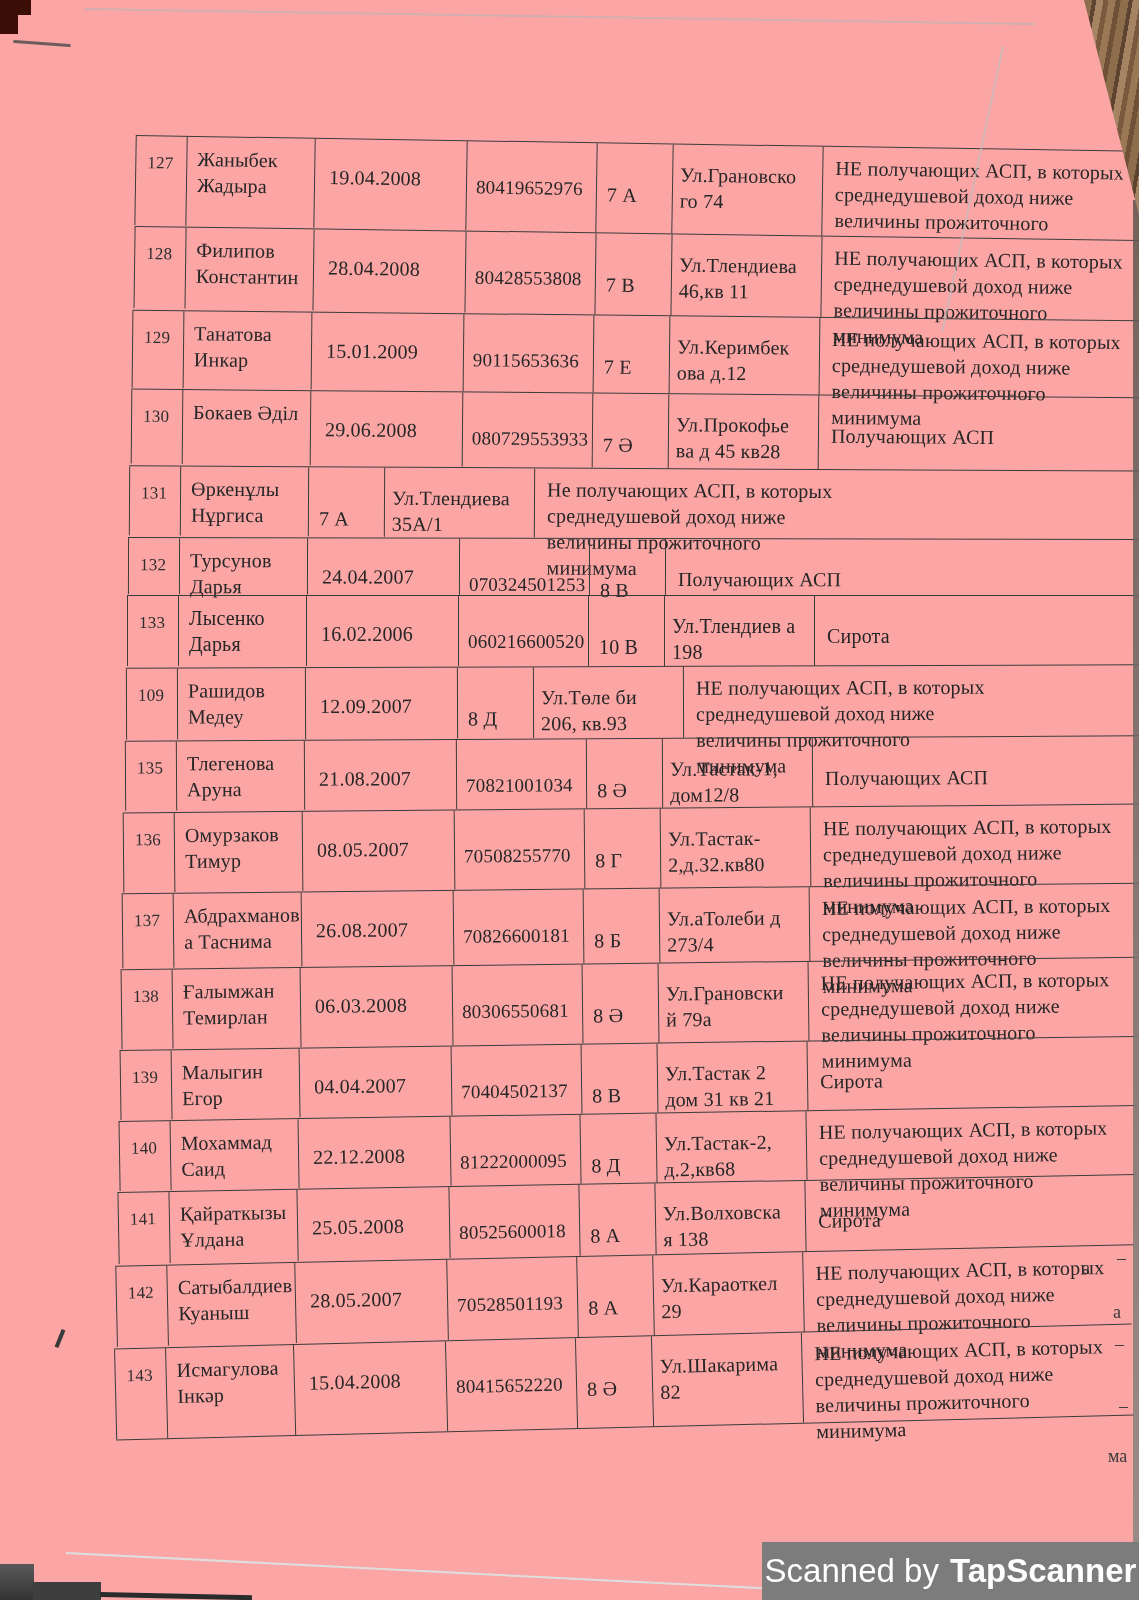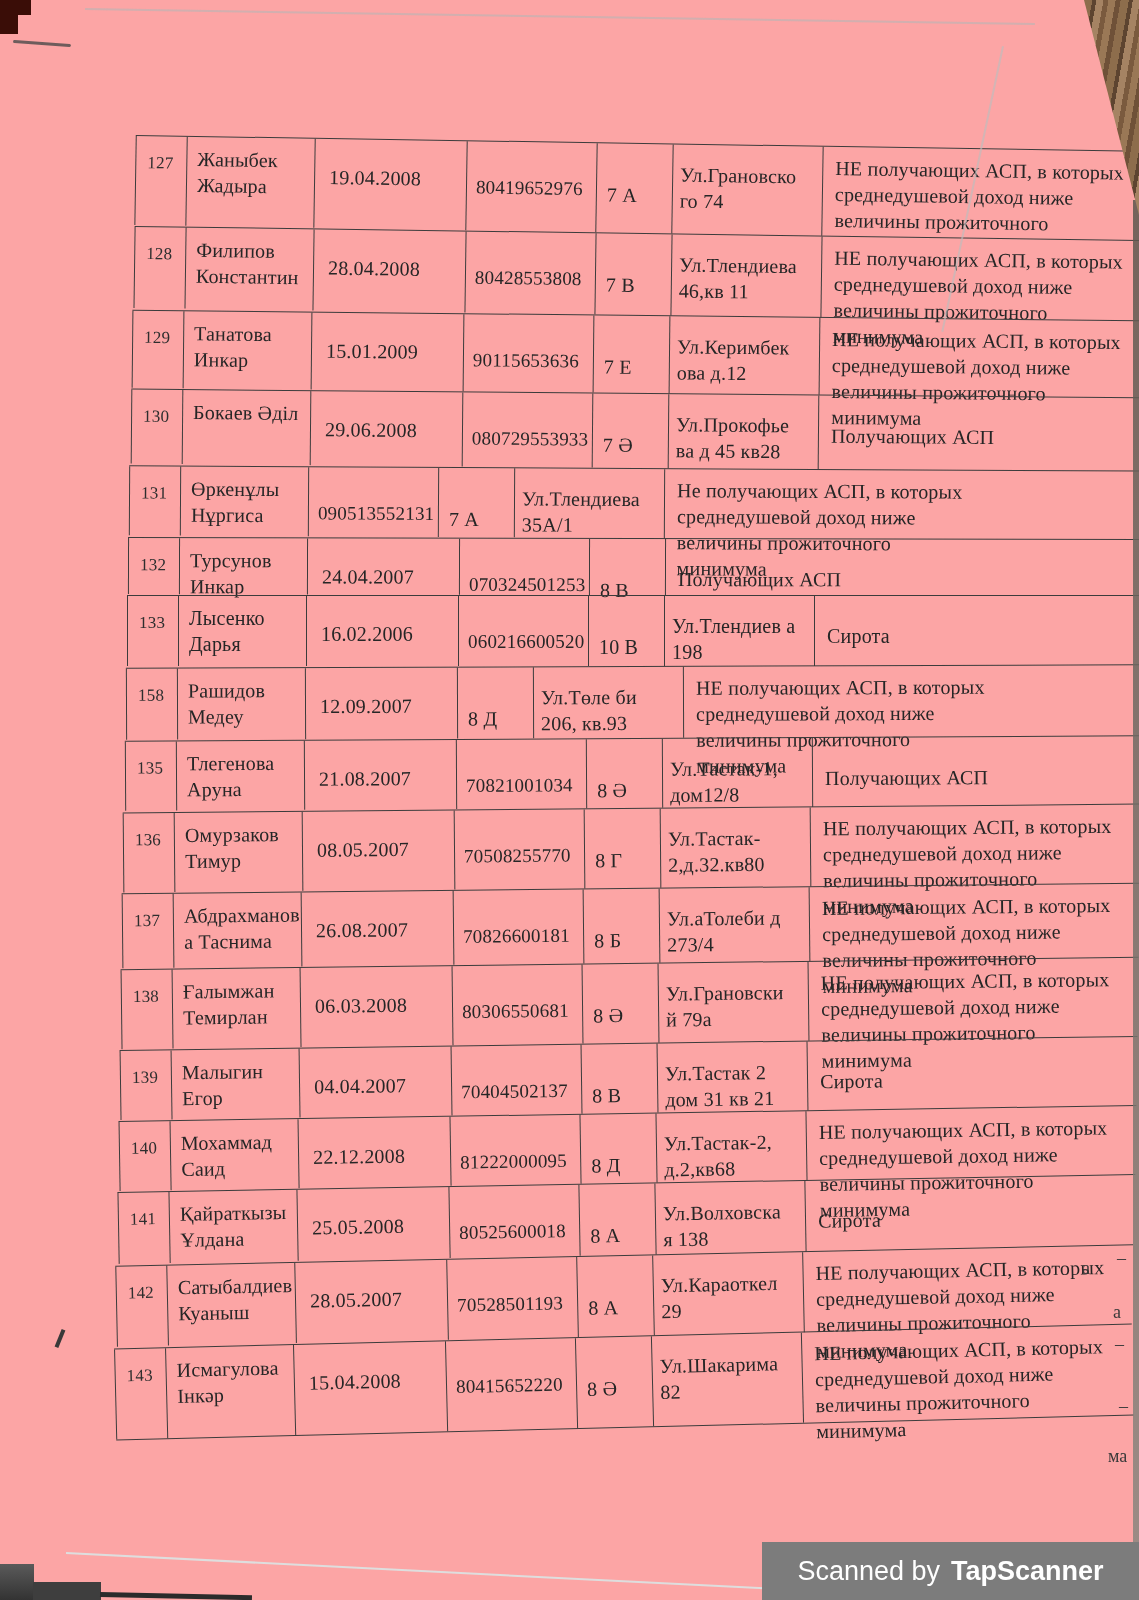--- a/index.html
+++ b/index.html
@@ -48,21 +48,21 @@
   .c-date{width:152px;border-right:1.5px solid #3c3c3c;padding:25px 0 0 14px;}
   .c-id{width:130px;border-right:1.5px solid #3c3c3c;padding:33px 0 0 9px;font-size:19px;}
   .c-class{width:76px;border-right:1.5px solid #3c3c3c;padding:38px 0 0 10px;}
   .c-addr{width:150px;border-right:1.5px solid #3c3c3c;padding:17px 14px 0 7px;}
   .c-status{width:330px;padding:8px 26px 0 12px;}
   .c-status.short{padding-top:27px;}
   .c-status.clip-tr{clip-path:polygon(0 0,292px 0,318px 100%,0 100%);}
   
   .tap-bar{position:absolute;left:762px;top:1542px;width:377px;height:58px;background:#7c7c7c;
     display:flex;align-items:center;justify-content:center;z-index:10;
-    font-family:"Liberation Sans","DejaVu Sans",sans-serif;color:#ffffff;font-size:27px;}
+    font-family:"Liberation Sans","DejaVu Sans",sans-serif;color:#ffffff;font-size:33px;}
   .tap-bar .prefix{font-weight:400;margin-right:11px;}
   .tap-bar .brand{font-weight:700;}
 </style>
 </head>
 <body>
 
 <div class="scan">
 
   <div class="top-edge"></div>
   <div class="crease"></div>
@@ -105,44 +105,43 @@
         <div class="cell c-name">Бокаев Әділ</div>
         <div class="cell c-date">29.06.2008</div>
         <div class="cell c-id">080729553933</div>
         <div class="cell c-class">7 Ә</div>
         <div class="cell c-addr">Ул.Прокофье ва д 45 кв28</div>
         <div class="cell c-status short">Получающих АСП</div>
       </div>
       <div class="row" style="height: 70px; transform: translateX(2px) rotate(0.3deg);">
         <div class="cell c-num">131</div>
         <div class="cell c-name">Өркенұлы Нұргиса</div>
-        <div class="cell c-id">090513552131</div>
         <div class="cell c-class">7 А</div>
         <div class="cell c-addr">Ул.Тлендиева 35А/1</div>
         <div class="cell c-status">Не получающих АСП, в которых среднедушевой доход ниже величины прожиточного минимума</div>
       </div>
       <div class="row" style="height: 57px; transform: translateX(1px) rotate(0.1deg);">
         <div class="cell c-num">132</div>
-        <div class="cell c-name">Турсунов Инкар</div>
+        <div class="cell c-name">Турсунов Дарья</div>
         <div class="cell c-date">24.04.2007</div>
         <div class="cell c-id">070324501253</div>
         <div class="cell c-class">8 В</div>
         <div class="cell c-status short">Получающих АСП</div>
       </div>
       <div class="row" style="height: 71px; transform: translateX(0px) rotate(0deg);">
         <div class="cell c-num">133</div>
         <div class="cell c-name">Лысенко Дарья</div>
         <div class="cell c-date">16.02.2006</div>
         <div class="cell c-id">060216600520</div>
         <div class="cell c-class">10 В</div>
         <div class="cell c-addr">Ул.Тлендиев а 198</div>
         <div class="cell c-status short">Сирота</div>
       </div>
       <div class="row" style="height: 72px; transform: translateX(-1px) rotate(-0.2deg);">
-        <div class="cell c-num">158</div>
+        <div class="cell c-num">109</div>
         <div class="cell c-name">Рашидов Медеу</div>
         <div class="cell c-date">12.09.2007</div>
         <div class="cell c-class">8 Д</div>
         <div class="cell c-addr">Ул.Төле би 206, кв.93</div>
         <div class="cell c-status">НЕ получающих АСП, в которых среднедушевой доход ниже величины прожиточного минимума</div>
       </div>
       <div class="row" style="height: 70px; transform: translateX(-2px) rotate(-0.3deg);">
         <div class="cell c-num">135</div>
         <div class="cell c-name">Тлегенова Аруна</div>
         <div class="cell c-date">21.08.2007</div>

